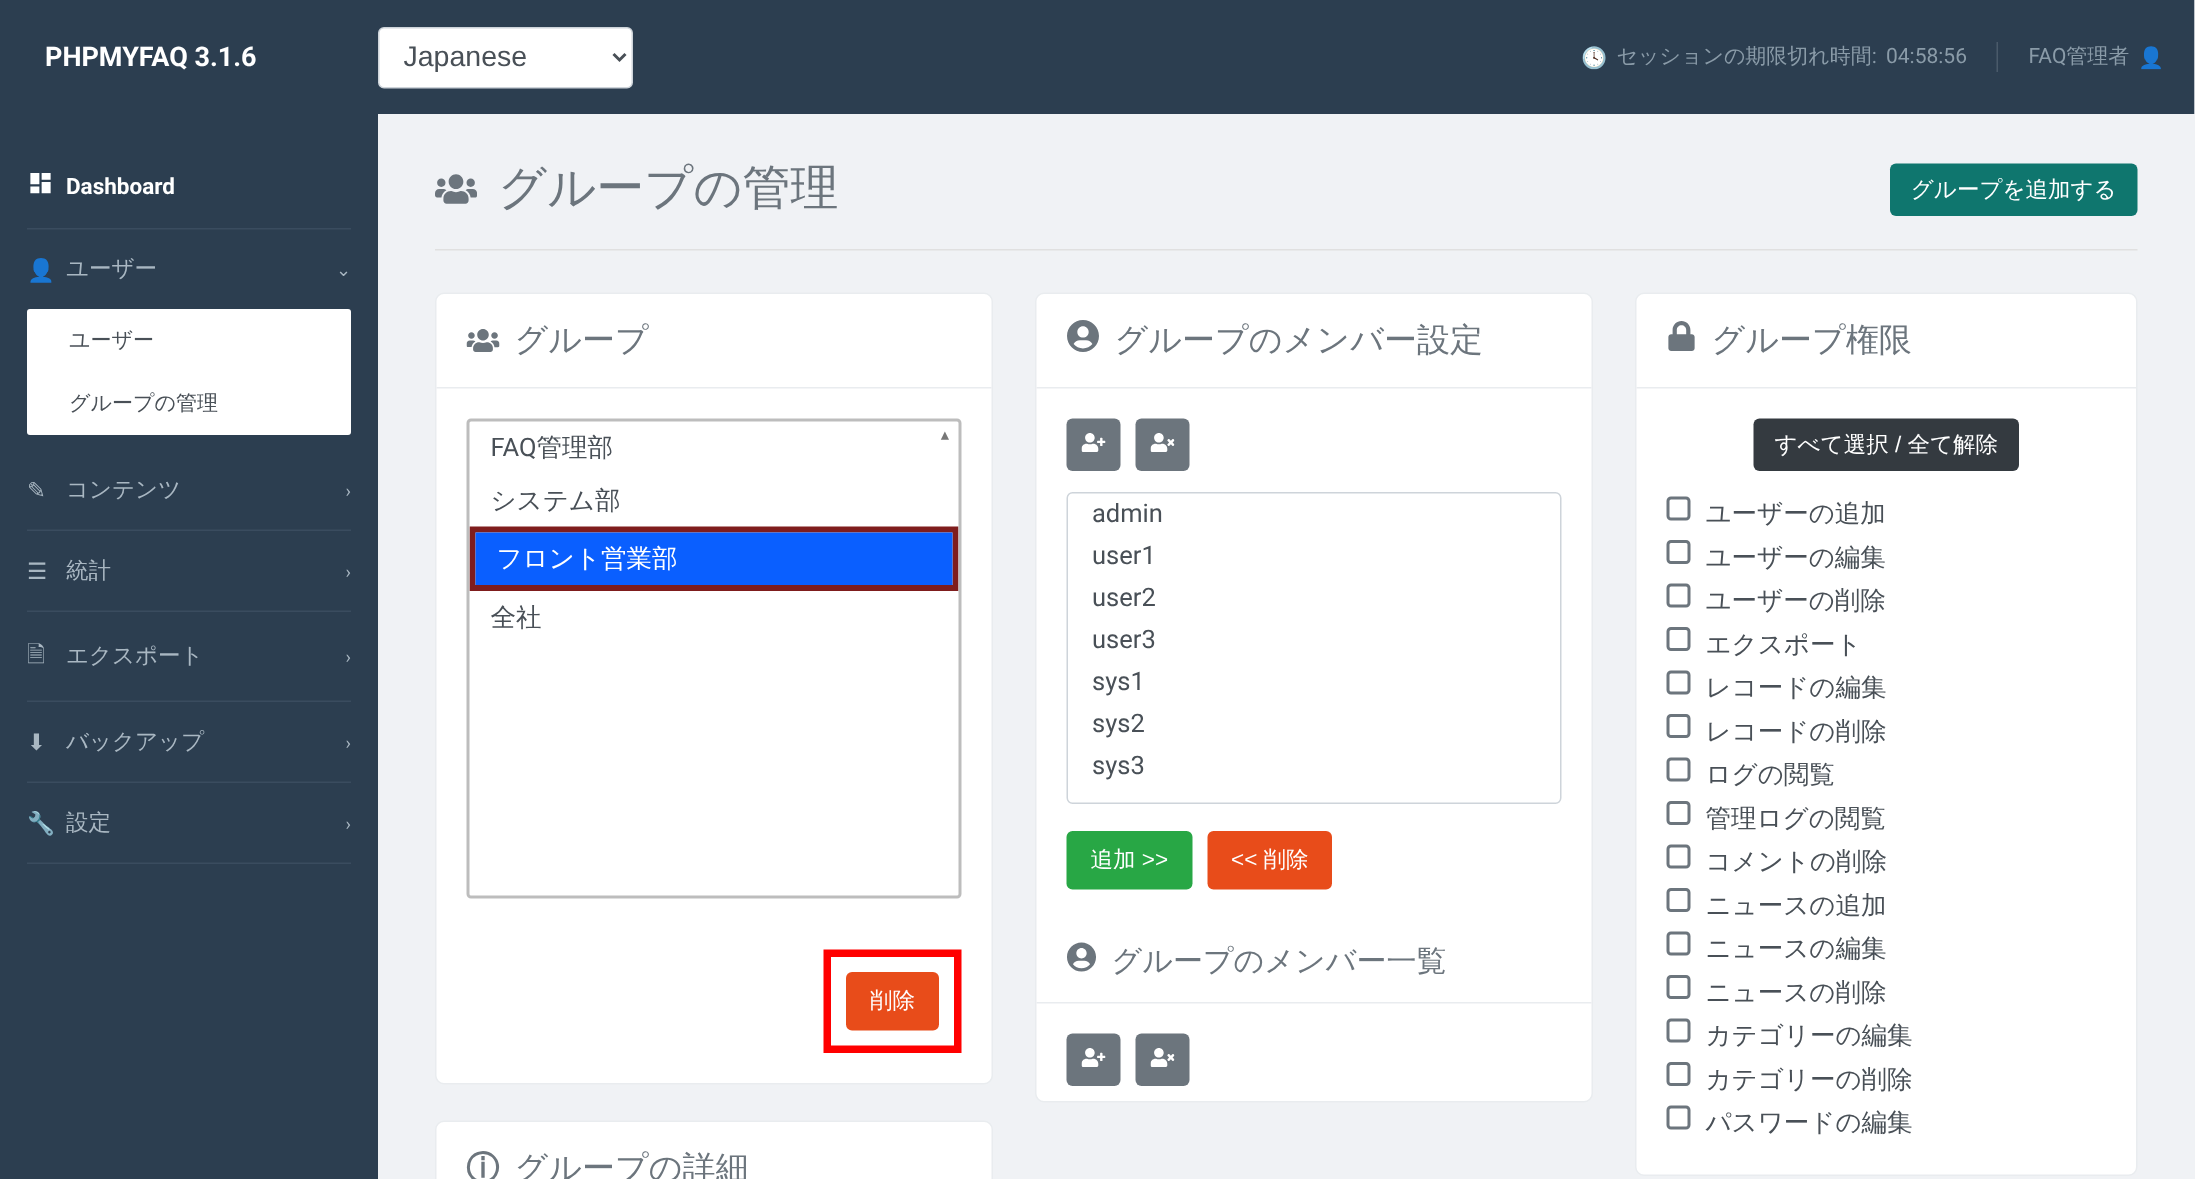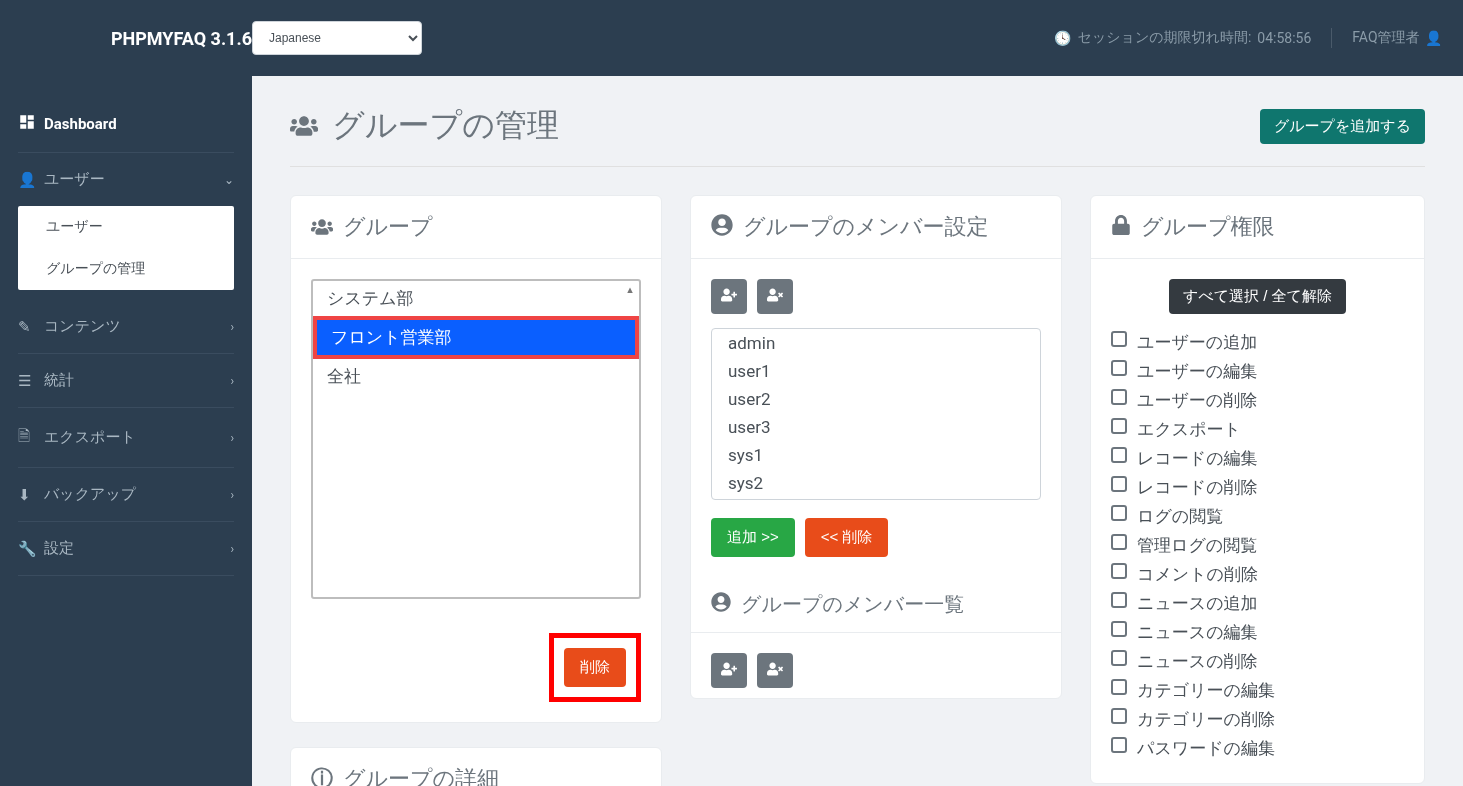--- a/index.html
+++ b/index.html
@@ -1,20 +1,20 @@
 <!DOCTYPE html>
 <html><head>
   <meta charset="utf-8">
   <style>
     * { margin: 0; padding: 0; box-sizing: border-box; }
     body { font-family: -apple-system, BlinkMacSystemFont, "Segoe UI", Roboto, "Helvetica Neue", Arial, sans-serif; background: #f0f2f5; color: #212529; }
     
     .topbar { background: #2c3e50; height: 76px; display: flex; align-items: center; padding: 0 20px; color: #fff; }
-    .brand { font-weight: bold; font-size: 18px; width: 232px; padding-left: 10px; text-align: right; }
-    .lang-select { background: #fff; border: 1px solid #ced4da; border-radius: 4px; padding: 8px 12px; width: 170px; font-size: 12px; color: #495057; }
+    .brand { font-weight: bold; font-size: 18px; width: 232px; padding-left: 10px; }
+    .lang-select { background: #fff; border: 1px solid #ced4da; border-radius: 4px; padding: 8px 12px; width: 170px; font-size: 19px; color: #495057; }
     .topbar-right { margin-left: auto; display: flex; align-items: center; gap: 20px; color: #8a9ba8; font-size: 14px; }
     .session-text { display: flex; align-items: center; gap: 6px; }
     .divider-v { width: 1px; height: 20px; background: #4a5a6a; }
     .admin-link { display: flex; align-items: center; gap: 6px; cursor: pointer; }
     
     .layout { display: flex; min-height: calc(100vh - 76px); }
     
     .sidebar { width: 252px; background: #2c3e50; color: #a9b7c2; padding-top: 20px; }
     .nav-item { display: flex; align-items: center; padding: 17px 18px; cursor: pointer; font-size: 15px; justify-content: space-between; }
     .nav-item.active { color: #fff; font-weight: bold; }
@@ -42,27 +42,27 @@
     .card-header { padding: 16px 20px; color: #6c757d; font-size: 22px; display: flex; align-items: center; gap: 10px; border-bottom: 1px solid #e9ecef; }
     .card-body { padding: 20px; }
     .card.c1 { width: 372px; }
     .card.c2 { width: 372px; }
     .card.c3 { flex: 1; }
     
     .listbox { width: 100%; height: 320px; border: 2px solid #bdbdbd; border-radius: 3px; overflow-y: auto; position: relative; }
     .listbox-scroll { position: absolute; right: 2px; top: 2px; width: 14px; height: 14px; color: #777; font-size: 11px; text-align: center; }
     .list-item { padding: 6px 14px; font-size: 17px; color: #495057; cursor: pointer; }
     .list-item.selected { background: #0a5fff; color: #fff; }
-    .highlight-red { border: 4px solid #ef4444; }
+    .highlight-red { border: 4px solid #7f1d1d; }
     .highlight-wrap { padding: 0; }
     
     .right-actions { display: flex; justify-content: flex-end; margin-top: 18px; }
     .delete-wrap { border: 5px solid #ff0000; padding: 10px; display: inline-block; margin-top: 16px; }
     
-    .member-box { border: 1px solid #ced4da; border-radius: 4px; height: 172px; overflow-y: scroll; margin-top: 14px; position: relative; }
+    .member-box { border: 1px solid #ced4da; border-radius: 4px; height: 208px; overflow-y: scroll; margin-top: 14px; position: relative; }
     .member-item { padding: 4px 16px; font-size: 17px; color: #495057; }
     
     .btn-row { display: flex; gap: 10px; }
     .btn-row.mt { margin-top: 18px; }
     
     .card-header.sub { font-size: 20px; padding: 14px 20px; }
     
     .perm-top { display: flex; justify-content: center; margin-bottom: 14px; }
     .perm-item { display: flex; align-items: flex-start; gap: 10px; padding: 3px 0; font-size: 17px; color: #495057; }
     .perm-item input[type="checkbox"] { width: 16px; height: 16px; cursor: pointer; appearance: none; border: 2px solid #6c757d; border-radius: 3px; }
@@ -182,20 +182,21 @@
         <div class="card c1">
           <div class="card-header">
             <svg class="icon-svg" style="width:22px;height:22px" viewBox="0 0 640 512">
                 <path d="M96 224c35 0 64-29 64-64s-29-64-64-64-64 29-64 64 29 64 64 64zm448 0c35 0 64-29 64-64s-29-64-64-64-64 29-64 64 29 64 64 64zm32 32h-64c-18 0-34 7-45 19 41 22 70 62 76 110h66c18 0 32-14 32-32v-32c0-35-29-64-64-64zm-256 0c62 0 112-50 112-112S382 32 320 32 208 82 208 144s50 112 112 112zm77 32h-8c-21 10-44 16-69 16s-48-6-69-16h-8c-64 0-115 52-115 115v29c0 27 22 48 48 48h288c27 0 48-22 48-48v-29c0-64-52-115-115-115zm-224-13c-12-12-28-19-45-19H64c-35 0-64 29-64 64v32c0 18 14 32 32 32h66c6-48 35-88 76-110z"></path>
               </svg>
             <span>グループ</span>
           </div>
           <div class="card-body">
             <div class="listbox">
               <div class="listbox-scroll">▴</div>
+              <div class="list-item">FAQ管理部</div>
               <div class="list-item">システム部</div>
               <div class="highlight-red highlight-wrap">
                 <div class="list-item selected">フロント営業部</div>
               </div>
               <div class="list-item">全社</div>
             </div>
             <div class="right-actions">
               <div class="delete-wrap">
                 <button class="btn-red">削除</button>
               </div>

